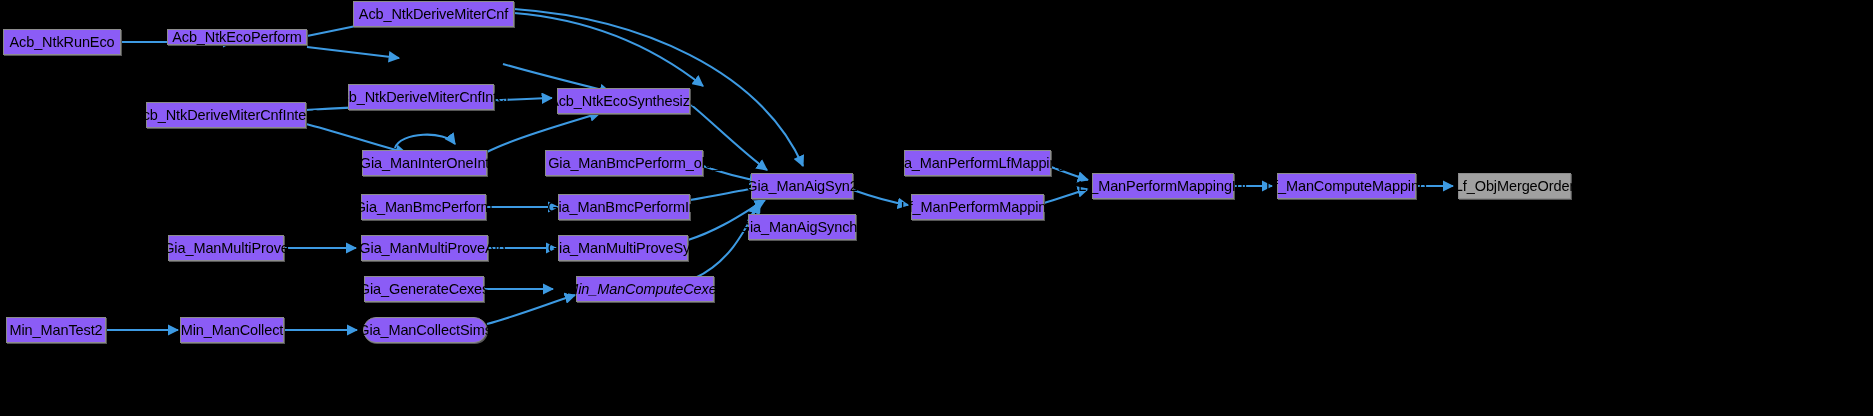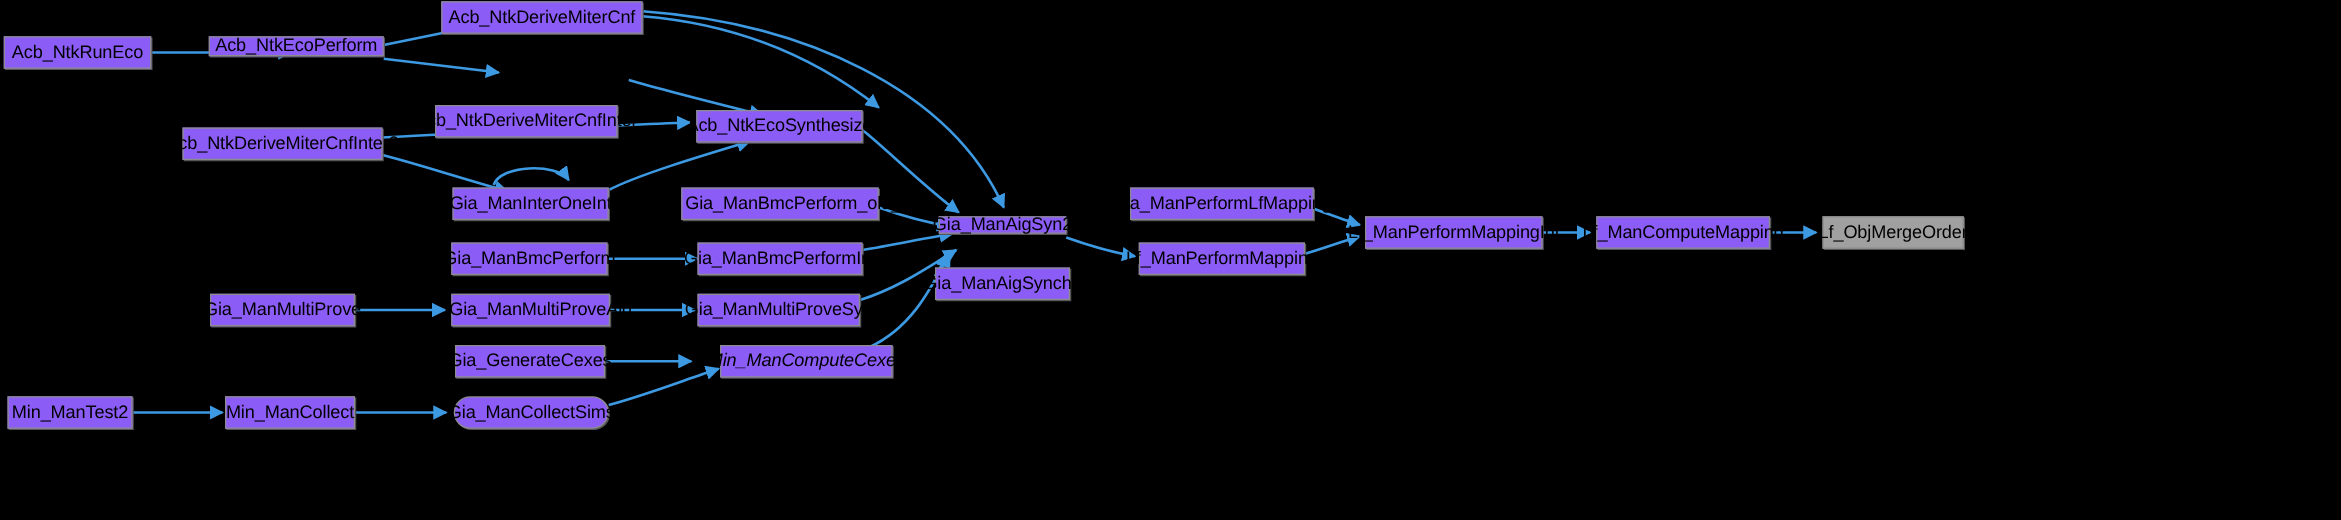--- a/index.html
+++ b/index.html
@@ -137,21 +137,21 @@
       </div>
       <div class="node" style="left: 6px; top: 317px; width: 100px; height: 26px;">
         <span class="node-label">Min_ManTest2</span>
       </div>
       <div class="node" style="left: 180px; top: 317px; width: 104px; height: 26px;">
         <span class="node-label">Min_ManCollect</span>
       </div>
       <div class="node" style="left: 363px; top: 317px; width: 124px; height: 26px; border-radius: 13px;">
         <span class="node-label">Gia_ManCollectSims</span>
       </div>
-      <div class="node" style="left: 751px; top: 173px; width: 102px; height: 14px; justify-content: center;">
+      <div class="node" style="left: 751px; top: 173px; width: 102px; height: 26px; justify-content: center;">
         <span class="node-label">Gia_ManAigSyn2</span>
       </div>
       <div class="node" style="left: 748px; top: 214px; width: 108px; height: 26px;">
         <span class="node-label">Gia_ManAigSynch2</span>
       </div>
       <div class="node" style="left: 904px; top: 150px; width: 147px; height: 26px;">
         <span class="node-label">Gia_ManPerformLfMapping</span>
       </div>
       <div class="node" style="left: 911px; top: 194px; width: 133px; height: 26px;">
         <span class="node-label">Lf_ManPerformMapping</span>

